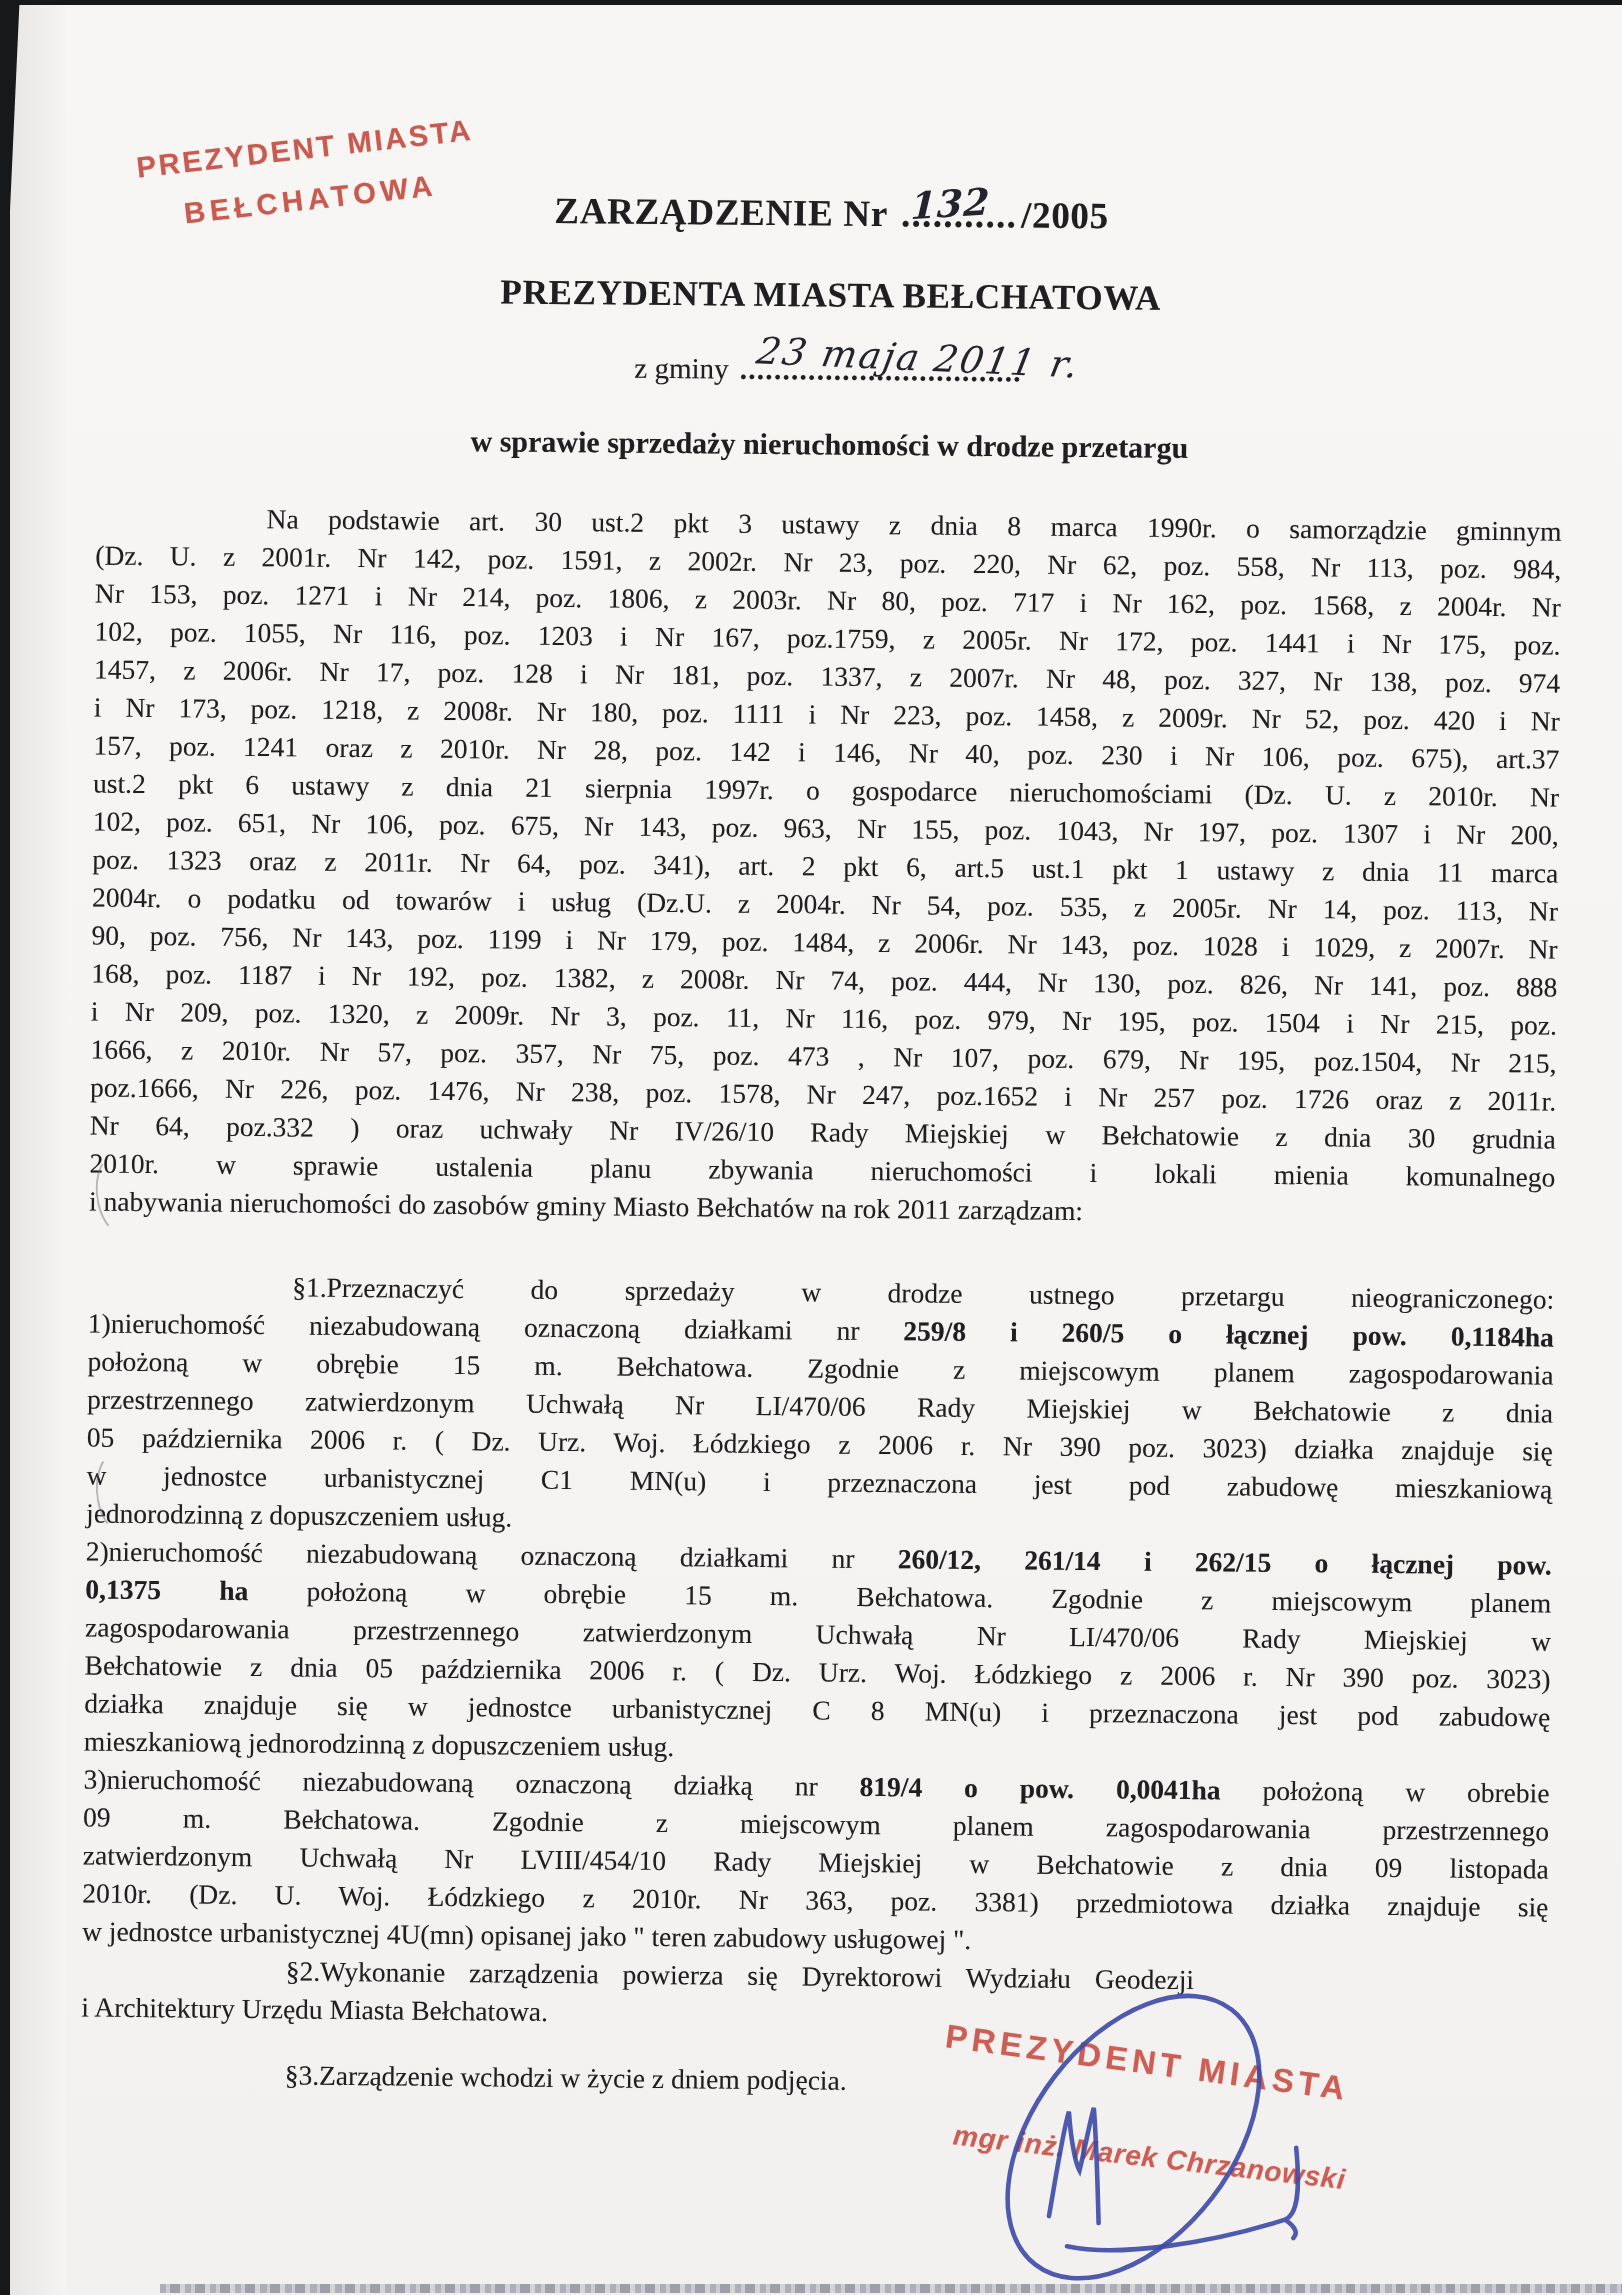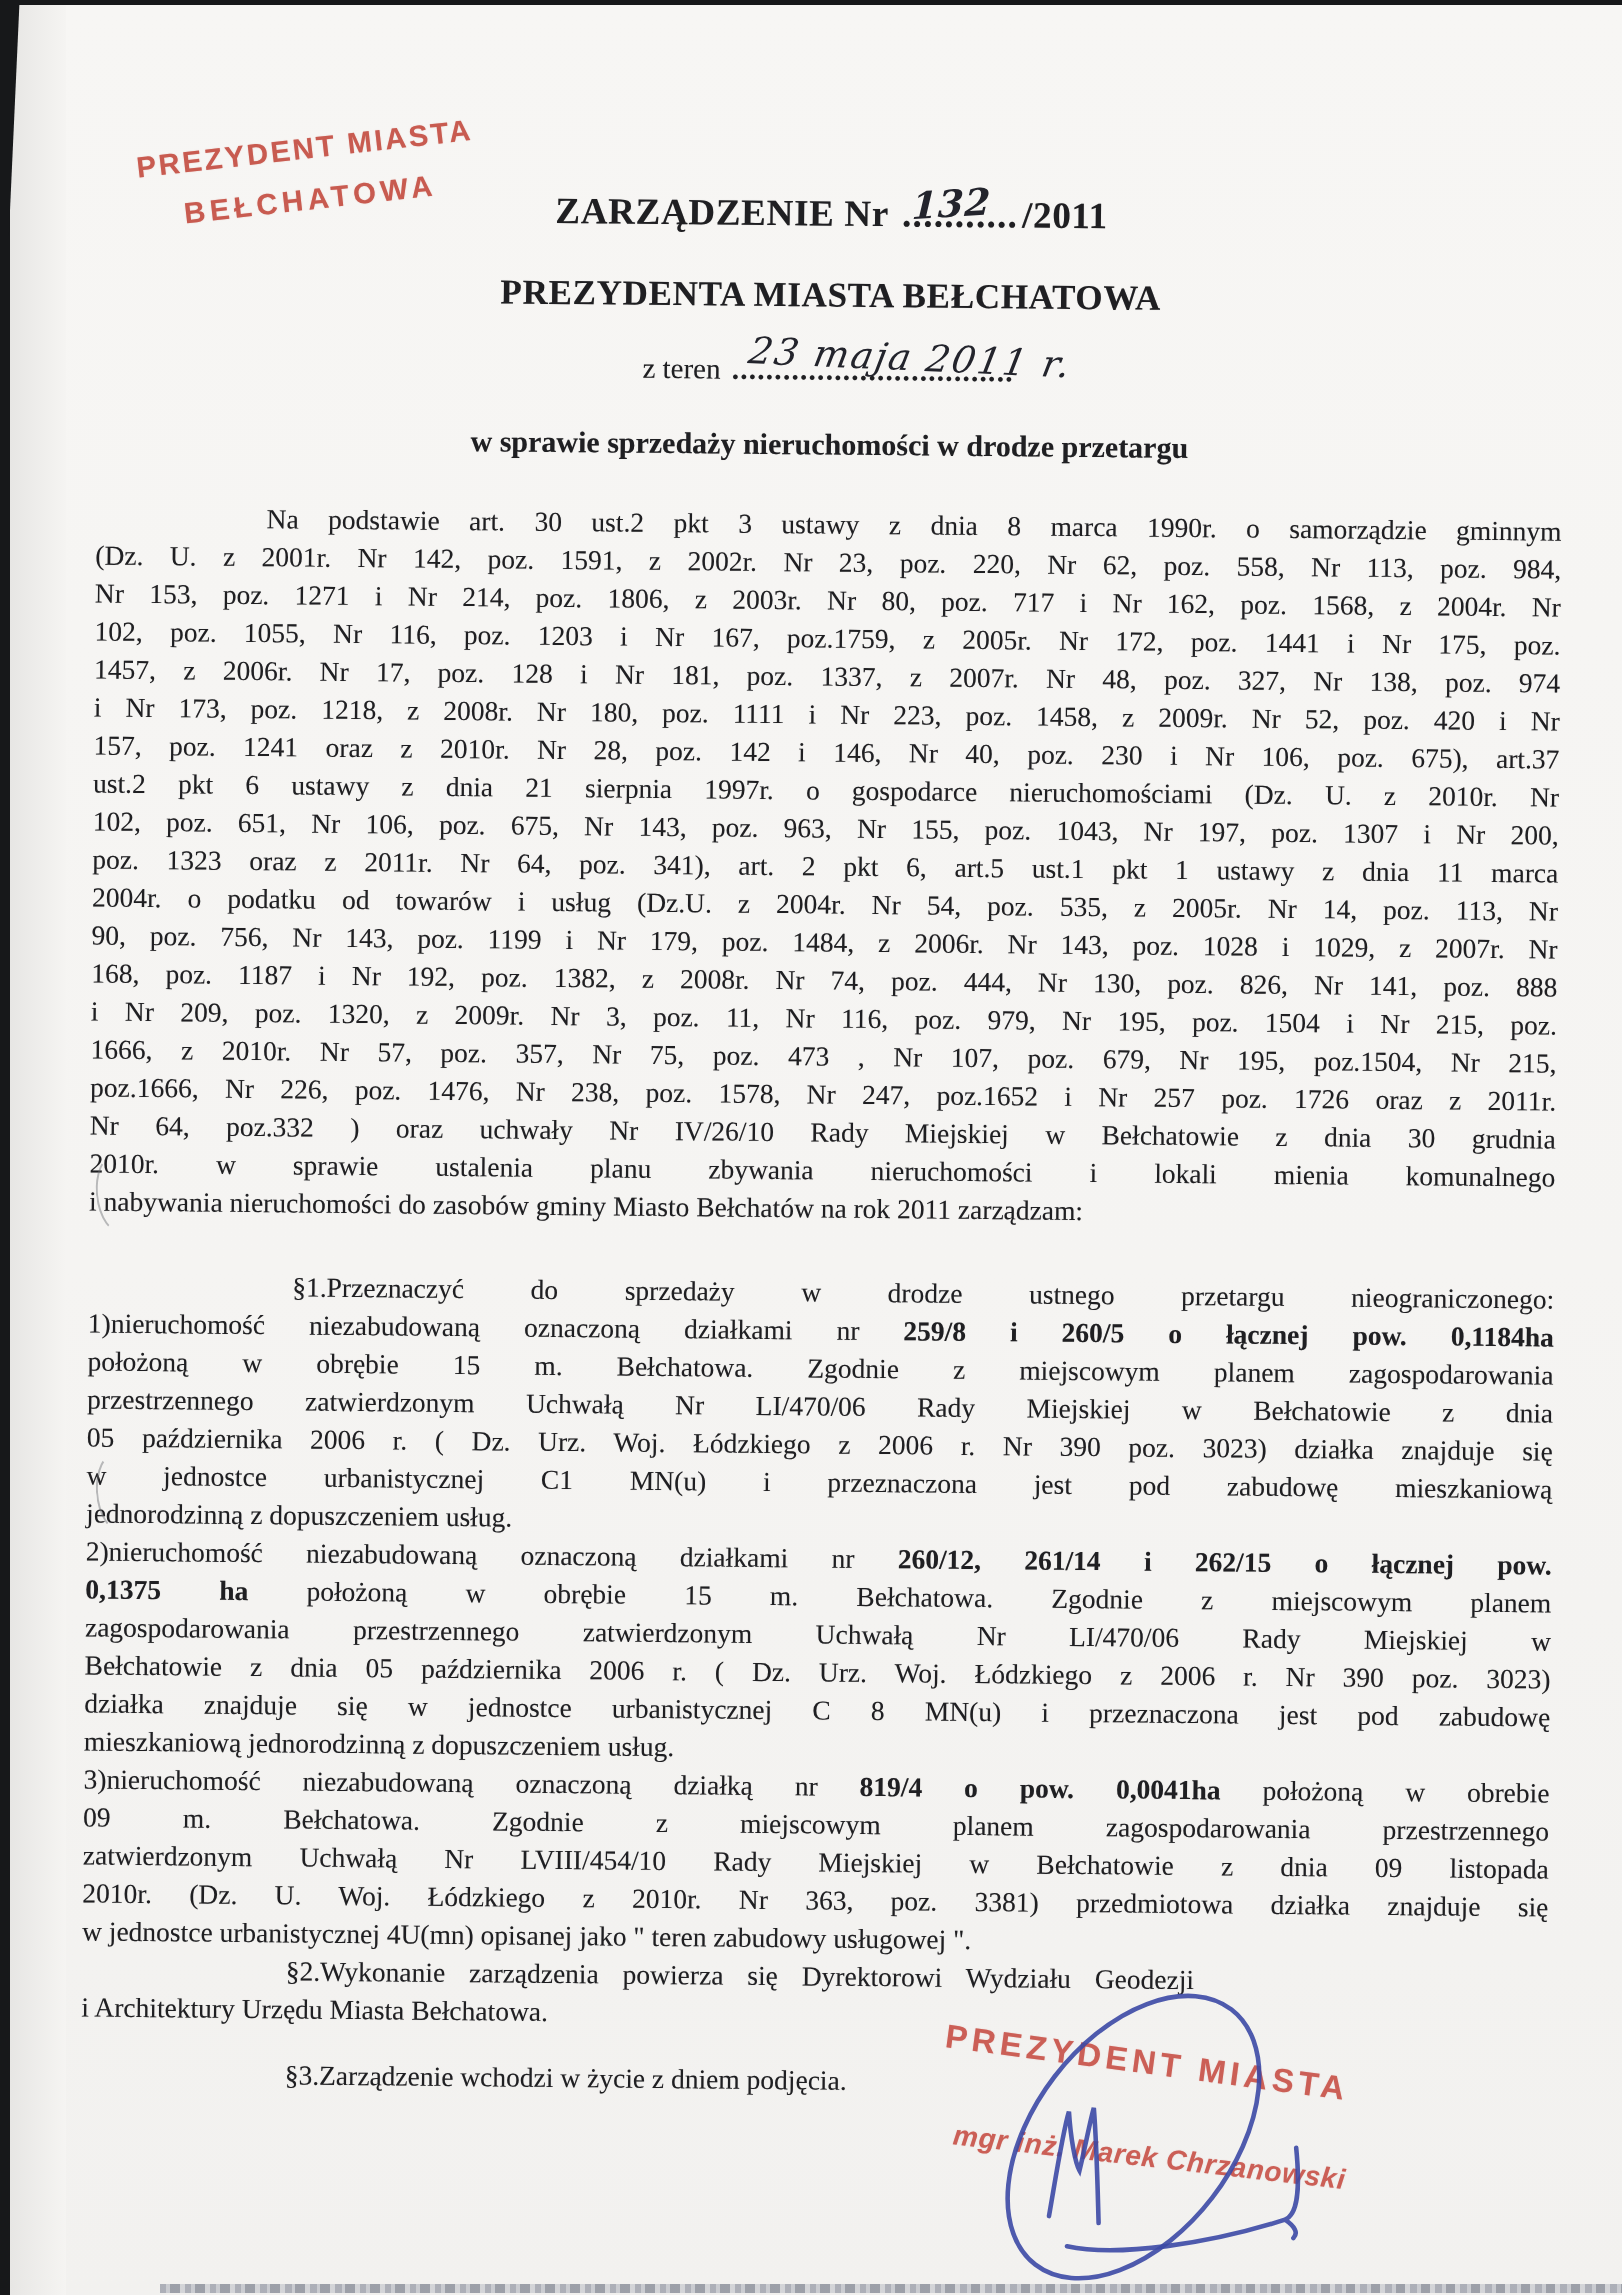--- a/index.html
+++ b/index.html
@@ -78,25 +78,25 @@
       <div class="l1">PREZYDENT MIASTA</div>
       <div class="l2">BEŁCHATOWA</div>
     </div>
 
     <div class="title-block">
       <div class="t1">
         <span>ZARZĄDZENIE Nr</span>
         <span class="dotfield">
           <span class="dots">...........</span>
           <span class="hw hw-number">132</span>
-        </span><span>/2011</span>
+        </span><span>/2005</span>
       </div>
       <div class="t2">PREZYDENTA MIASTA BEŁCHATOWA</div>
       <div class="date-line">
-        <span>z teren</span>
+        <span>z gminy</span>
         <span class="dotfield">
           <span class="dots">.................................</span>
           <span class="hw hw-date">23 maja 2011 r.</span>
         </span>
       </div>
       <div class="subject">w sprawie sprzedaży nieruchomości w drodze przetargu</div>
     </div>
 
     <div class="body-block">
         <div class="line aj i1"><span>Na podstawie art. 30 ust.2 pkt 3 ustawy z dnia 8 marca 1990r. o samorządzie gminnym</span></div>

